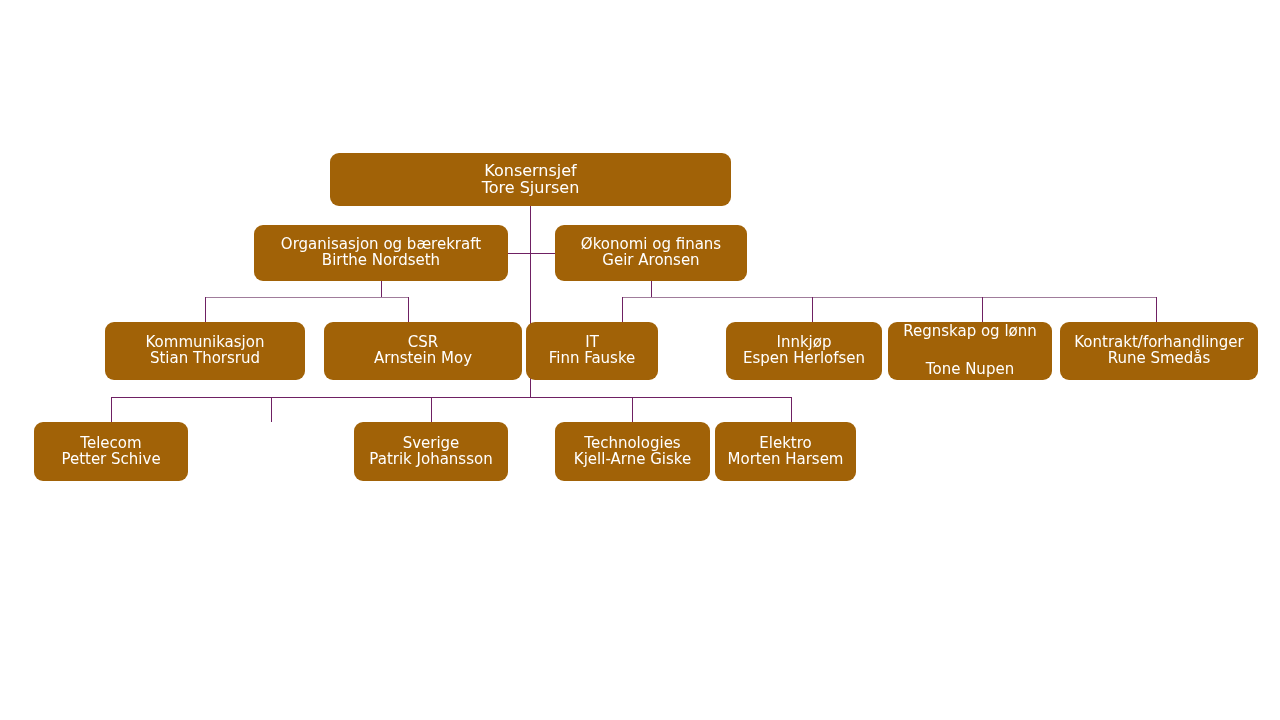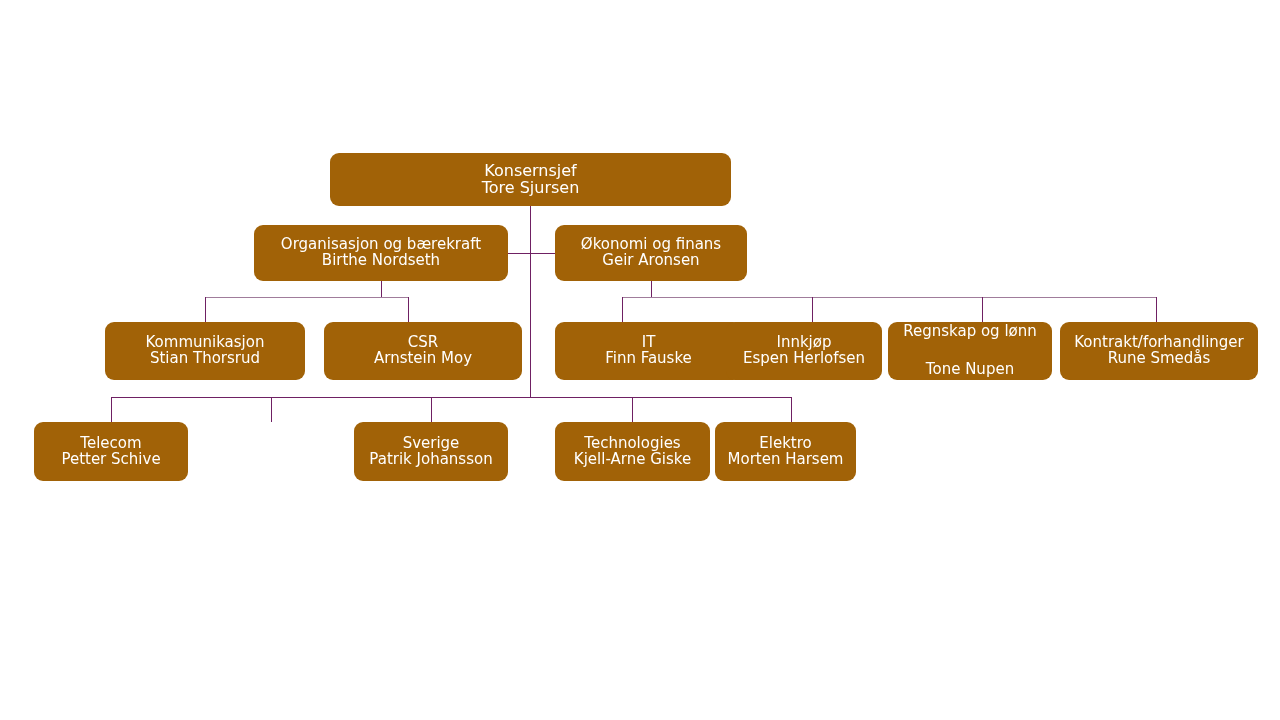--- a/index.html
+++ b/index.html
@@ -114,21 +114,21 @@
   <div class="node lvl3" style="left:105px; top:322px; width:200px; height:58px;">
     <span class="unit">Kommunikasjon</span>
     <span class="person">Stian Thorsrud</span>
   </div>
 
   <div class="node lvl3" style="left:324px; top:322px; width:198px; height:58px;">
     <span class="unit">CSR</span>
     <span class="person">Arnstein Moy</span>
   </div>
 
-  <div class="node lvl3" style="left:555px; top:322px; width:187px; height:58px;">
+  <div class="node lvl3" style="left:526px; top:322px; width:132px; height:58px;">
     <span class="unit">IT</span>
     <span class="person">Finn Fauske</span>
   </div>
 
   <div class="node lvl3" style="left:726px; top:322px; width:156px; height:58px;">
     <span class="unit">Innkjøp</span>
     <span class="person">Espen Herlofsen</span>
   </div>
 
   <div class="node lvl3" style="left:888px; top:322px; width:164px; height:58px;justify-content:space-between;">

